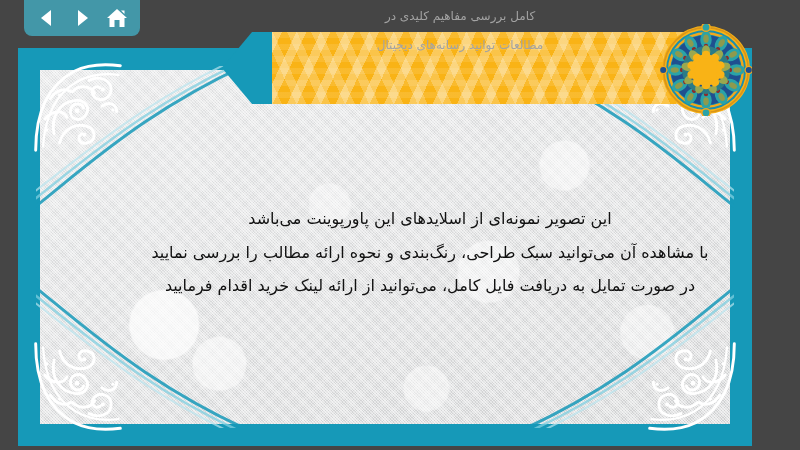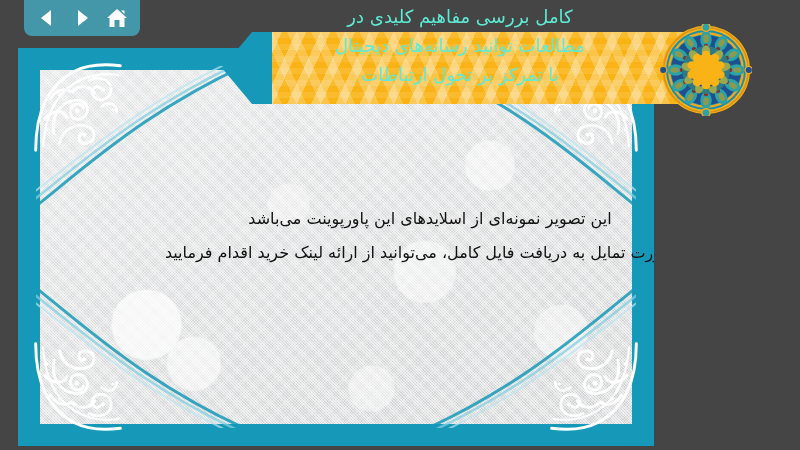--- a/index.html
+++ b/index.html
@@ -15,21 +15,21 @@
     position: relative;
     width: 800px; height: 450px;
     background: #454545;
     overflow: hidden;
   }
 
   
   #slide {
     position: absolute;
     left: 18px; top: 48px;
-    width: 636px; height: 398px;
+    width: 734px; height: 398px;
     background: #1699b8;
     overflow: hidden;
   }
 
   
   #panel {
     position: absolute;
     left: 22px; top: 22px; right: 22px; bottom: 22px;
     background:
       radial-gradient(circle at 18% 72%, rgba(255,255,255,.70) 0 34px, rgba(255,255,255,0) 36px),
@@ -86,23 +86,23 @@
   }
 
   
   #title {
     position: absolute;
     left: 236px; top: 2px;
     width: 448px; height: 100px;
     z-index: 7;
     direction: rtl;
     text-align: center;
-    color: #5eead4;
+    color: #a3a3a3;
     font-family: "DejaVu Sans", sans-serif;
-    font-size: 18px;
+    font-size: 12px;
     line-height: 29px;
     letter-spacing: 0px;
     pointer-events: none;
   }
   #title .tline { white-space: nowrap; }
 
   
   #medallion {
     position: absolute;
     left: 660px; top: 24px;
@@ -170,20 +170,21 @@
         <path d="M-10 132 C 44 92 118 24 240 -24" fill="none" stroke="#b9e4ee" stroke-width="2" opacity=".7"></path>
       </svg>
       <svg class="swoosh" style="right:-4px; bottom:-4px; width:230px; height:150px; transform:scale(-1,-1);" viewBox="0 0 230 150">
         <path d="M-10 148 C 40 110 110 40 235 -12" fill="none" stroke="#1699b8" stroke-width="3" opacity=".85"></path>
         <path d="M-10 140 C 42 100 115 32 238 -18" fill="none" stroke="#7fcfe0" stroke-width="2.5" opacity=".75"></path>
         <path d="M-10 132 C 44 92 118 24 240 -24" fill="none" stroke="#b9e4ee" stroke-width="2" opacity=".7"></path>
       </svg>
 
       <div id="body-text">
         <div class="bline">این تصویر نمونه‌ای از اسلایدهای این پاورپوینت می‌باشد</div>
+        <div class="bline">با مشاهده آن می‌توانید سبک طراحی، رنگ‌بندی و نحوه ارائه مطالب را بررسی نمایید</div>
         <div class="bline">در صورت تمایل به دریافت فایل کامل، می‌توانید از ارائه لینک خرید اقدام فرمایید</div>
       </div>
 
     </div>
 
     <svg class="filigree f-tl" viewBox="0 0 100 100">
       <g fill="none" stroke="#ffffff" stroke-width="3.2" stroke-linecap="round">
         <path d="M4 96 C 4 58 16 26 46 10 C 62 2 80 2 96 4"></path>
         <path d="M12 92 C 14 62 24 36 48 22 C 62 14 78 12 94 14" stroke-width="2.4"></path>
         <path d="M24 78 C 20 60 30 44 46 42 C 58 40 64 50 58 58 C 52 66 40 62 42 52 C 44 44 54 44 56 50"></path>
@@ -270,21 +271,20 @@
   </div>
 
   <div id="banner-wrap">
     <div id="banner-tail"></div>
     <div id="banner-body"></div>
   </div>
 
   <div id="title">
     <div class="tline">کامل بررسی مفاهیم کلیدی در</div>
     <div class="tline">مطالعات توانید رسانه‌های دیجیتال</div>
-    <div class="tline">با تمرکز بر تحول ارتباطات</div>
   </div>
 
   <svg id="medallion" viewBox="0 0 100 100">
 
     <circle cx="50" cy="50" r="48" fill="#f9b316"></circle>
     <circle cx="50" cy="50" r="46" fill="none" stroke="#d9951a" stroke-width="2"></circle>
     <circle cx="50" cy="50" r="43.5" fill="#1a8fae"></circle>
     <circle cx="50" cy="50" r="40" fill="none" stroke="#f2a81c" stroke-width="2.6"></circle>
     <circle cx="50" cy="50" r="38" fill="#1f4f8f"></circle>
 

